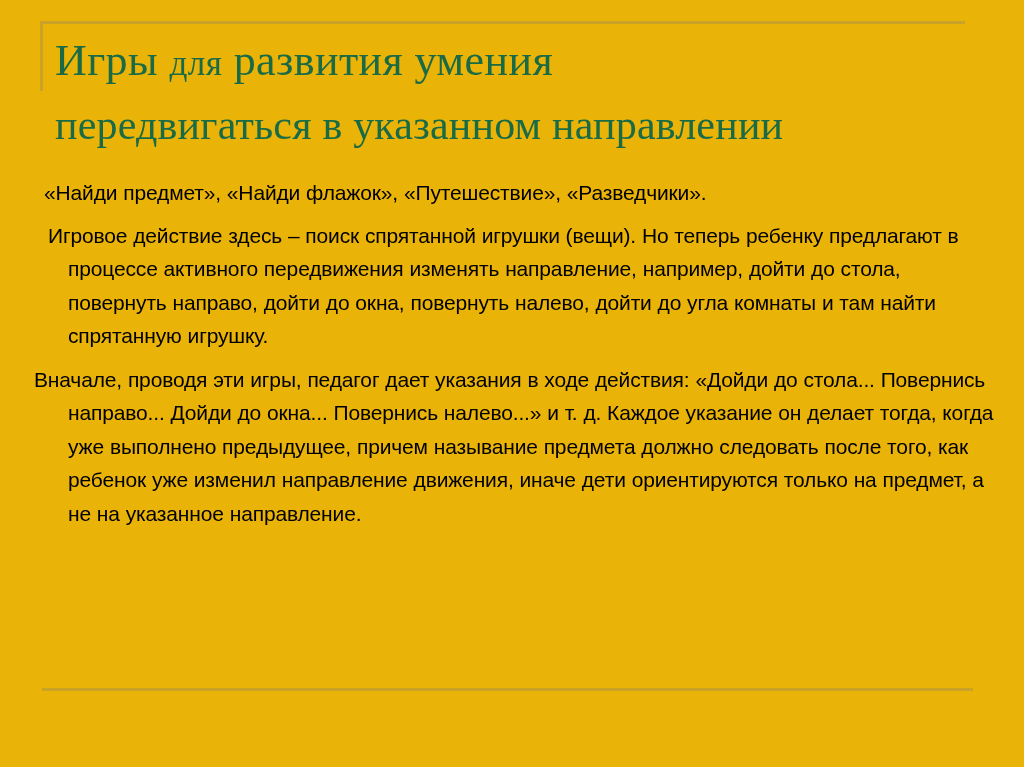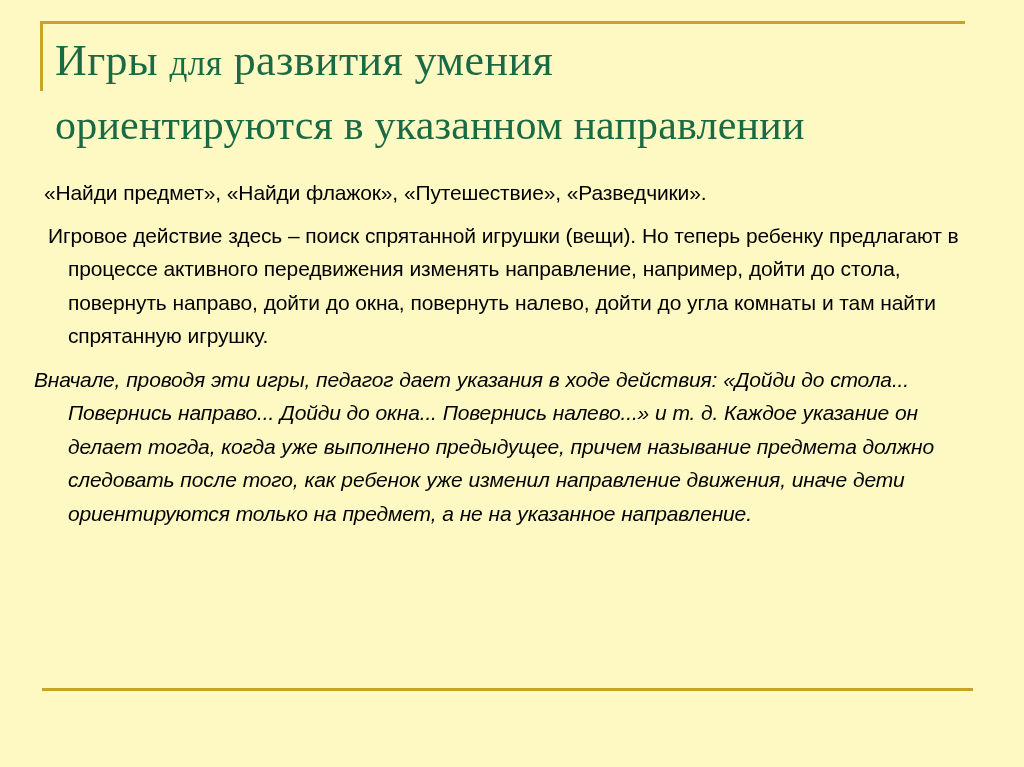--- a/index.html
+++ b/index.html
@@ -11,21 +11,21 @@
     height: 767px;
     background: #ffffff;
     font-family: "Liberation Sans", sans-serif;
     overflow: hidden;
   }
 
   .slide {
     position: relative;
     width: 1024px;
     height: 767px;
-    background: #fef9c3;
+    background: #eab308;
     box-sizing: border-box;
   }
 
   
   .rule-top {
     position: absolute;
     left: 40px;
     top: 21px;
     width: 925px;
     height: 3px;
@@ -93,33 +93,33 @@
     padding-left: 44px;
     text-indent: -22px;
     letter-spacing: -0.15px;
     word-spacing: 0.2px;
   }
   .para.p1 { text-indent: -22px; padding-left: 44px; }
   .para.p2 { text-indent: -20px; padding-left: 46px; margin-bottom: 10px; }
   .para.p3 { text-indent: -34px; padding-left: 46px; }
 
   .para.p2 { margin-top: 4px; }
-  .para.p3 { margin-top: 10px; font-style: italic; }
+  .para.p3 { margin-top: 10px; }
 </style>
 </head>
 <body>
 
 <div class="slide">
 
   <div class="rule-top"></div>
   <div class="rule-top-stub"></div>
 
   <div class="title-block">
     <div class="title-line title-line-1"><span>Игры </span><span class="tw-small">для</span><span> развития умения</span></div>
-    <div class="title-line title-line-2">ориентируются в указанном направлении</div>
+    <div class="title-line title-line-2">передвигаться в указанном направлении</div>
   </div>
 
   <div class="body-block">
     <p class="para p1">«Найди предмет», «Найди флажок», «Путешествие», «Разведчики».</p>
     <p class="para p2">Игровое действие здесь – поиск спрятанной игрушки (вещи). Но теперь ребенку предлагают в процессе активного передвижения изменять направление, например, дойти до стола, повернуть направо, дойти до окна, повернуть налево, дойти до угла комнаты и там найти спрятанную игрушку.</p>
     <p class="para p3">Вначале, проводя эти игры, педагог дает указания в ходе действия: «Дойди до стола... Повернись направо... Дойди до окна... Повернись налево...» и т. д. Каждое указание он делает тогда, когда уже выполнено предыдущее, причем называние предмета должно следовать после того, как ребенок уже изменил направление движения, иначе дети ориентируются только на предмет, а не на указанное направление.</p>
   </div>
 
   <div class="rule-bottom"></div>
 

